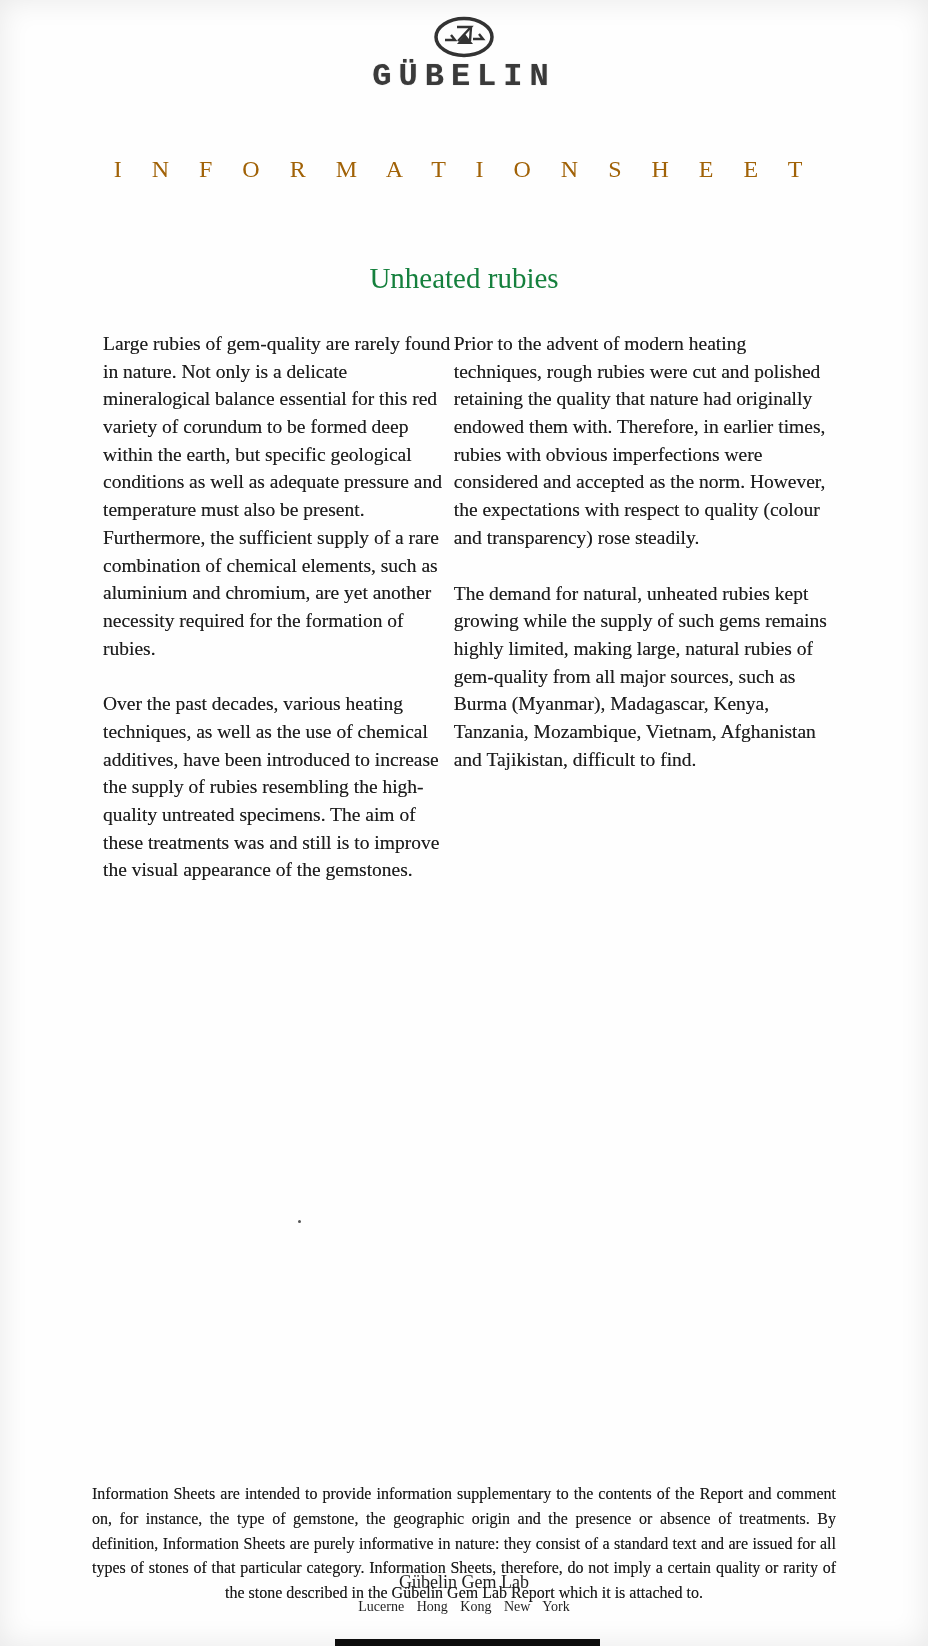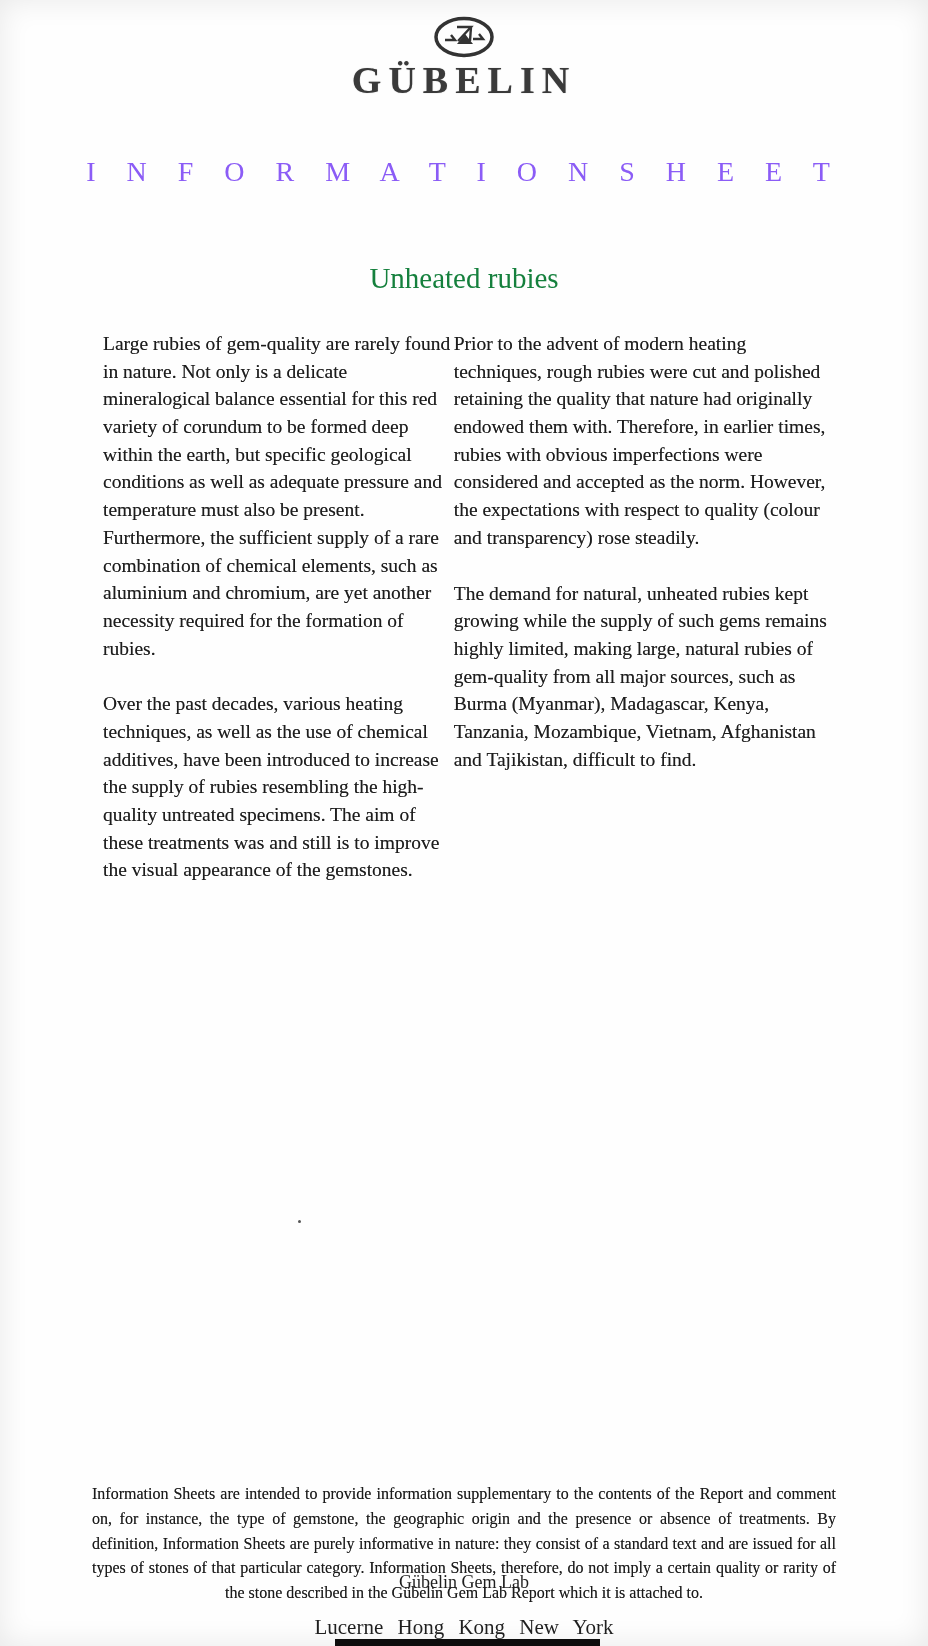--- a/index.html
+++ b/index.html
@@ -16,35 +16,35 @@
 
   .emblem {
     position: absolute;
     top: 14px; left: 0; right: 0;
     display: flex; justify-content: center;
   }
   .wordmark {
     position: absolute;
     top: 58px; left: 0; right: 0;
     text-align: center;
-    font-family: Liberation Serif, serif;
+    font-family: Liberation Mono, monospace;
     font-weight: bold;
-    font-size: 38px;
+    font-size: 32px;
     letter-spacing: 7px;
     color: #3a3a3a;
     text-shadow: 0 0 1px rgba(0,0,0,0.35);
   }
 
   .sheet-title {
     position: absolute;
     top: 156px; left: 0; right: 0;
     text-align: center;
-    font-size: 28px;
+    font-size: 24px;
     letter-spacing: 12px;
-    color: #8b5cf6;
+    color: #a16207;
   }
   .report-line {
     position: absolute;
     top: 200px; left: 0; right: 0;
     text-align: center;
     font-size: 27px;
     color: #222222;
   }
   .subject {
     position: absolute;
@@ -92,21 +92,21 @@
     text-shadow: 0 0 0.5px rgba(0,0,0,0.5);
   }
 
   .footer {
     position: absolute;
     top: 1572px; left: 0; right: 0;
     text-align: center;
     color: #1f1f1f;
   }
   .footer .lab-name { font-size: 18px; }
-  .footer .locations { font-size: 21px; margin-top: 22px; word-spacing: 9px; }
+  .footer .locations { font-size: 14px; margin-top: 6px; word-spacing: 9px; }
   .footer .website { font-size: 16px; margin-top: 5px; }
 
   .scan-edge-bar {
     position: absolute;
     bottom: 0; left: 335px;
     width: 265px; height: 7px;
     background: #0d0d0d;
   }
 </style>
 </head>

